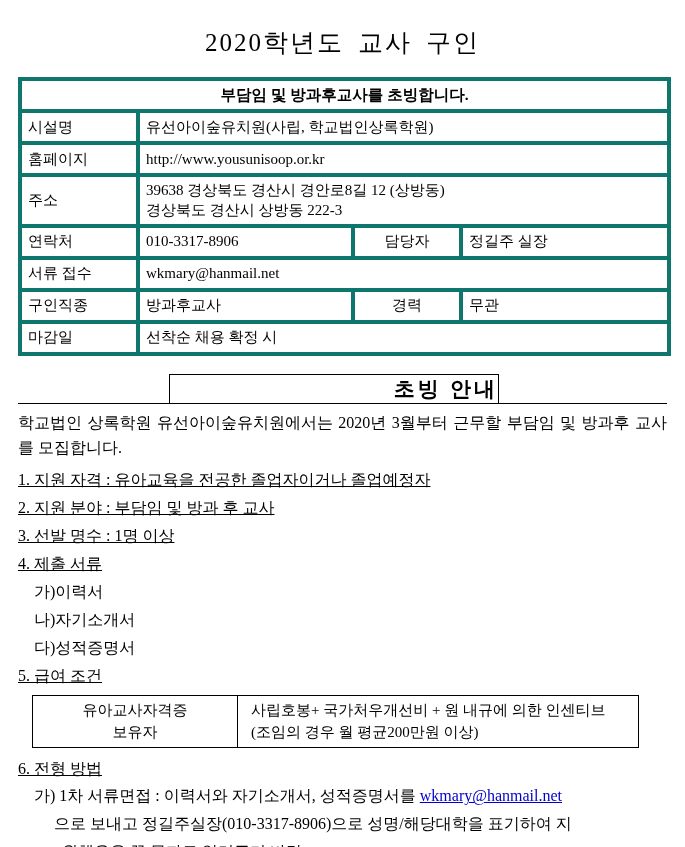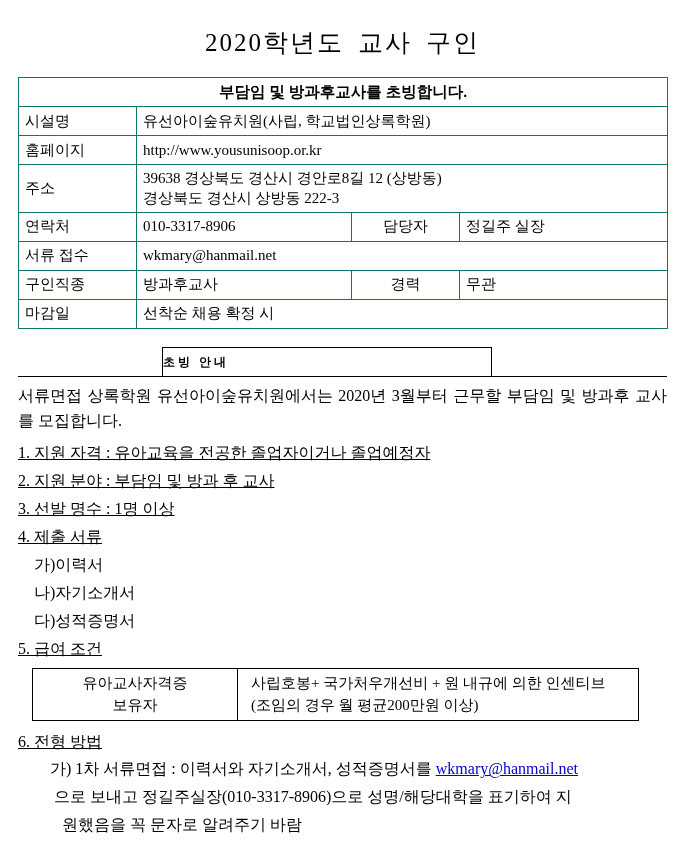--- a/index.html
+++ b/index.html
@@ -33,21 +33,21 @@
   }
   .doc-title .gap { display:inline-block; width: 14px; }
 
   table.info {
     width: 649px;
     border-collapse: collapse;
     table-layout: fixed;
     font-size: 15px;
   }
   table.info td {
-    border: 1px solid #0f766e;
+    border: 4px solid #0f766e;
     padding: 3px 6px;
     vertical-align: middle;
     height: 22px;
     line-height: 1.35;
   }
   .info-head {
     text-align: center;
     font-weight: bold;
     font-size: 15.5px;
     padding: 5px 0;
@@ -62,30 +62,30 @@
     padding-bottom: 4px;
   }
 
   .guide-wrap {
     margin-top: 18px;
     position: relative;
     height: 30px;
   }
   .guide-box {
     position: absolute;
-    left: 144px;
+    left: 151px;
     top: 0;
     width: 330px;
     height: 29px;
     border: 1px solid #000000;
     border-bottom: none;
     background: #ffffff;
-    text-align: left;
+    text-align: right;
     font-weight: bold;
-    font-size: 12px;
+    font-size: 21px;
     line-height: 29px;
     letter-spacing: 3px;
     box-sizing: border-box;
     z-index: 2;
   }
   .guide-rule {
     position: absolute;
     left: 0;
     top: 29px;
     width: 649px;
@@ -103,21 +103,21 @@
     text-align: justify;
   }
   .item {
     margin: 2px 0;
     text-decoration: underline;
   }
   .sub-item {
     margin: 2px 0 2px 16px;
   }
   .sub-item2 {
-    margin: 2px 0 2px 32px;
+    margin: 2px 0 2px 16px;
   }
   .cont {
     margin: 0 0 2px 36px;
   }
   .cont2 {
     margin: 0 0 2px 44px;
   }
   a.maillink {
     color: #0000cc;
     text-decoration: underline;
@@ -198,21 +198,21 @@
       </tr>
     </tbody>
   </table>
 
   <div class="guide-wrap">
     <div class="guide-box">초빙 안내</div>
     <div class="guide-rule"></div>
   </div>
 
   <div class="body-text">
-    <div class="para">서류면접 상록학원 유선아이숲유치원에서는 2020년 3월부터 근무할 부담임 및 방과후 교사를 모집합니다.</div>
+    <div class="para">학교법인 상록학원 유선아이숲유치원에서는 2020년 3월부터 근무할 부담임 및 방과후 교사를 모집합니다.</div>
 
     <div class="item">1. 지원 자격 : 유아교육을 전공한 졸업자이거나 졸업예정자</div>
     <div class="item">2. 지원 분야 : 부담임 및 방과 후 교사</div>
     <div class="item">3. 선발 명수 : 1명 이상</div>
     <div class="item">4. 제출 서류</div>
 
     <div class="sub-item">가)이력서</div>
     <div class="sub-item">나)자기소개서</div>
     <div class="sub-item">다)성적증명서</div>
 

